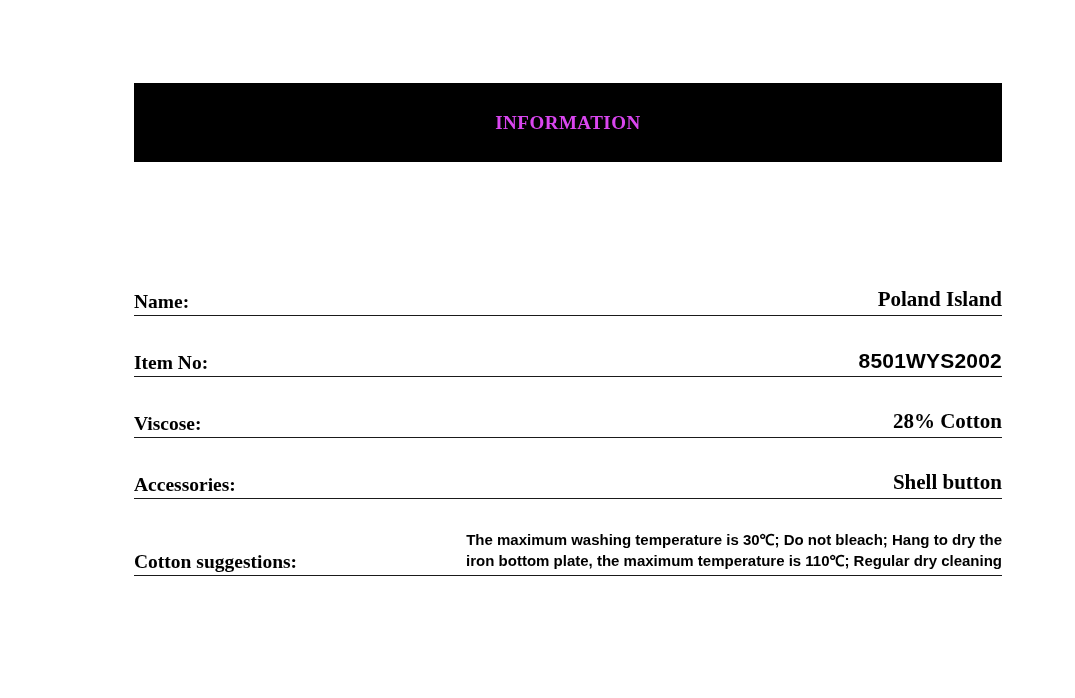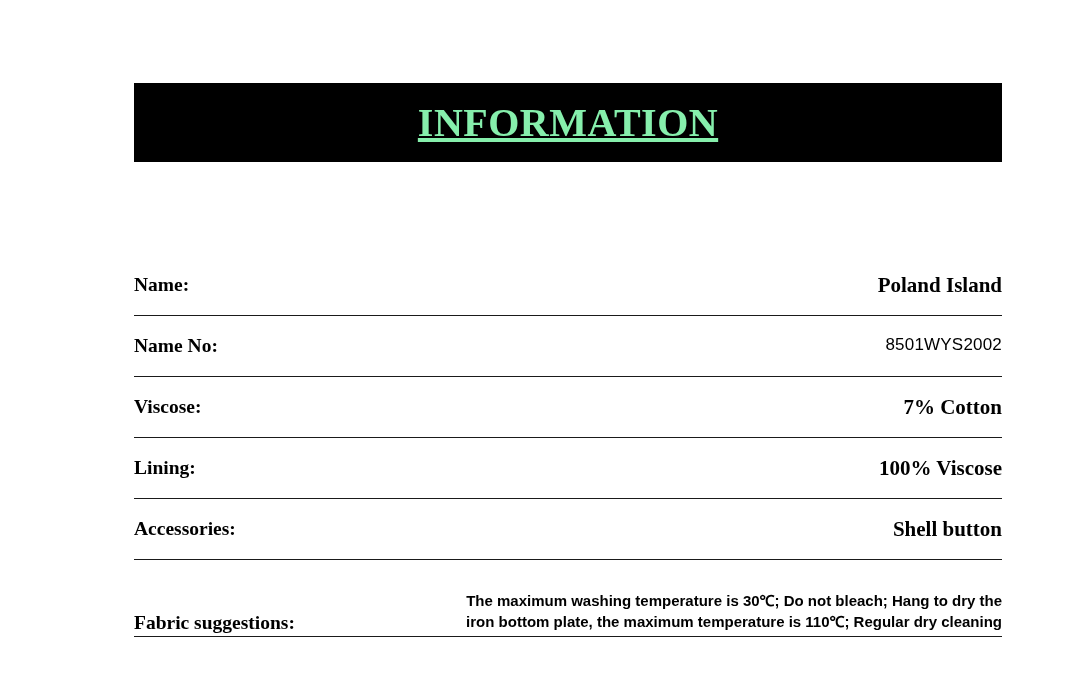--- a/index.html
+++ b/index.html
@@ -27,37 +27,37 @@
     left: 134px;
     top: 83px;
     width: 868px;
     height: 79px;
     background: #000000;
     display: flex;
     align-items: center;
     justify-content: center;
   }
   .header-title {
-    color: #86efac;
+    color: #d946ef;
     font-family: "Liberation Serif", serif;
     font-weight: bold;
-    font-size: 40px;
+    font-size: 19px;
     letter-spacing: 0.5px;
-    text-decoration: underline;
   }
   .spec-table {
     position: absolute;
     left: 134px;
     top: 275px;
     width: 868px;
   }
   .spec-row {
     position: relative;
     border-bottom: 1.2px solid #1a1a1a;
     display: flex;
+    align-items: flex-end;
     justify-content: space-between;
     height: 40px;
     margin-bottom: 20px;
   }
   .spec-row:last-child {
     margin-bottom: 0;
   }
   .spec-label {
     font-family: "Liberation Serif", serif;
     font-weight: bold;
@@ -69,22 +69,22 @@
   .spec-value {
     font-family: "Liberation Serif", serif;
     font-weight: bold;
     font-size: 21px;
     line-height: 1;
     padding-bottom: 5px;
     text-align: right;
   }
   .spec-value.mono {
     font-family: "Liberation Sans", sans-serif;
-    font-weight: 400;
-    font-size: 17px;
+    font-weight: 700;
+    font-size: 21px;
     letter-spacing: 0.2px;
   }
   .row-washing {
     height: 56px;
     align-items: flex-end;
   }
   .row-washing .spec-label {
     padding-bottom: 4px;
   }
   .washing-value {
@@ -110,41 +110,37 @@
   </div>
 
   <div class="spec-table">
 
     <div class="spec-row">
       <span class="spec-label">Name:</span>
       <span class="spec-value">Poland Island</span>
     </div>
 
     <div class="spec-row">
-      <span class="spec-label">Name No:</span>
+      <span class="spec-label">Item No:</span>
       <span class="spec-value mono">8501WYS2002</span>
     </div>
 
     <div class="spec-row">
       <span class="spec-label">Viscose:</span>
-      <span class="spec-value">7% Cotton</span>
+      <span class="spec-value">28% Cotton</span>
     </div>
 
-    <div class="spec-row">
-      <span class="spec-label">Lining:</span>
-      <span class="spec-value">100% Viscose</span>
-    </div>
 
     <div class="spec-row">
       <span class="spec-label">Accessories:</span>
       <span class="spec-value">Shell button</span>
     </div>
 
     <div class="spec-row row-washing">
-      <span class="spec-label">Fabric suggestions:</span>
+      <span class="spec-label">Cotton suggestions:</span>
       <span class="washing-value">
         <span class="line">The maximum washing temperature is 30℃; Do not bleach; Hang to dry the</span>
         <span class="line">iron bottom plate, the maximum temperature is 110℃; Regular dry cleaning</span>
       </span>
     </div>
 
   </div>
 </div>
 
 </body></html>

